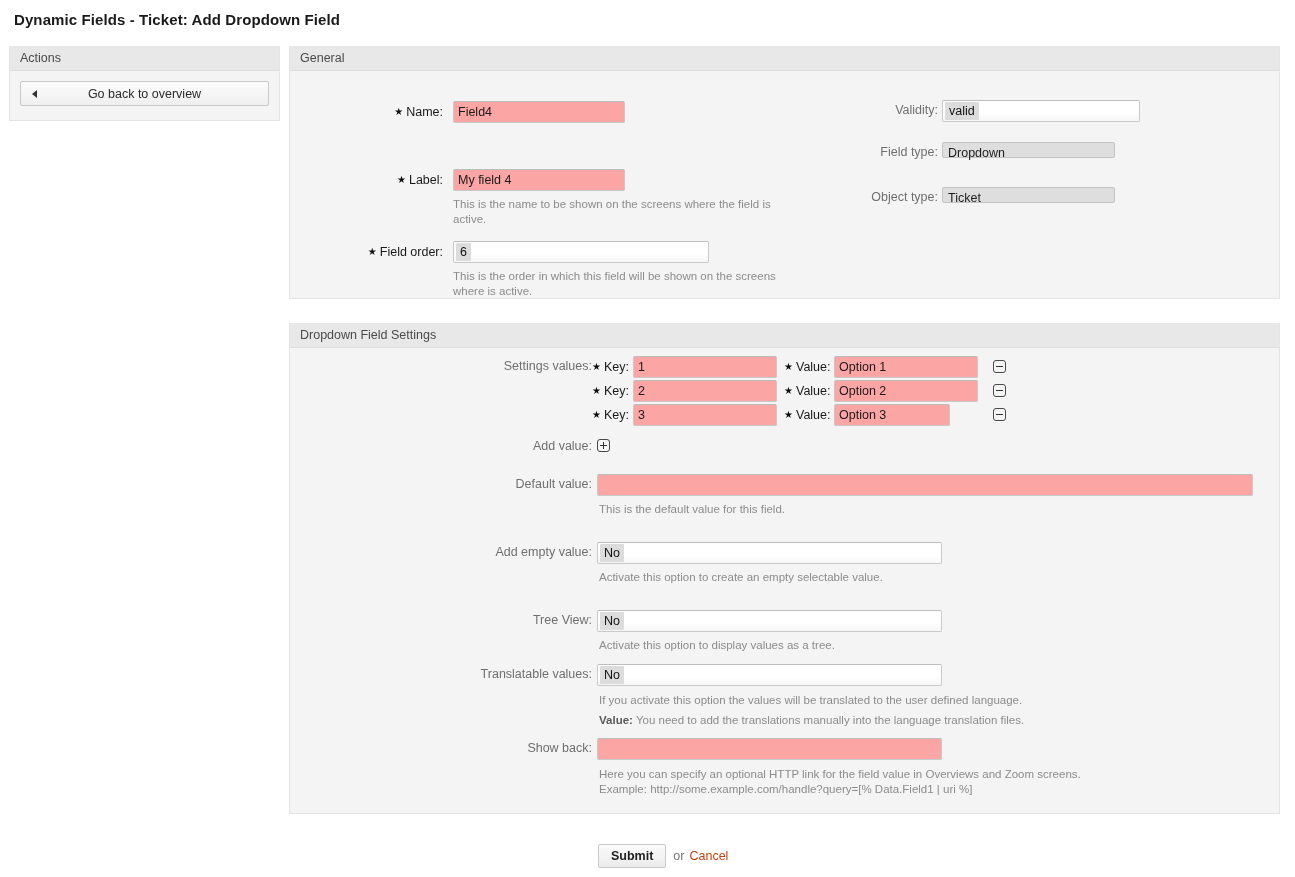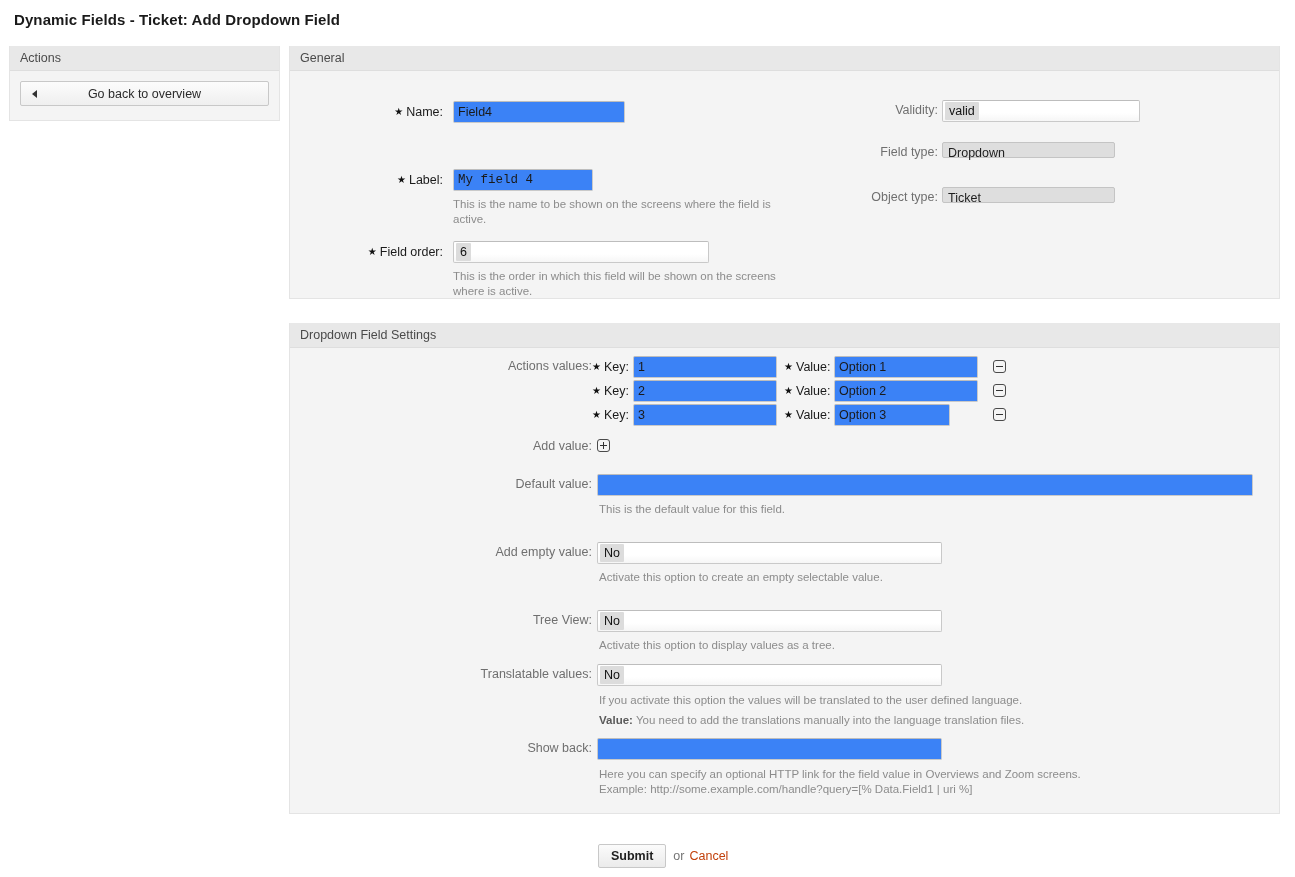--- a/index.html
+++ b/index.html
@@ -84,21 +84,21 @@
     position: absolute;
     font-size: 11.5px; color: #8c8c8c;
     line-height: 15px;
   }
   .hint b { color: #5a5a5a; font-weight: bold; }
 
   
   .txt {
     position: absolute;
     height: 22px;
-    background: #3b82f6;
+    background: #fca5a5;
     border: 1px solid #c9c9c9;
     border-top-color: #bdbdbd;
     border-radius: 2px;
     font-family: "Liberation Sans", sans-serif;
     font-size: 12.5px;
     color: #1a1a1a;
     padding: 0 4px;
     line-height: 20px;
     outline: none;
   }
@@ -192,21 +192,21 @@
       <div class="widget-body">
 
         <div class="lbl dark" style="left:60px; top:33px; width:93px;">
           <span class="star">★</span><span>Name:</span>
         </div>
         <input class="txt" style="left: 163px; top: 30px; width: 172px;" value="Field4">
 
         <div class="lbl dark" style="left:60px; top:101px; width:93px;">
           <span class="star">★</span><span>Label:</span>
         </div>
-        <input class="txt" style="left: 163px; top: 98px; width: 140px; font-family: Liberation Mono, monospace;" value="My field 4">
+        <input class="txt" style="left: 163px; top: 98px; width: 172px;" value="My field 4">
         <div class="hint" style="left:163px; top:126px; width:330px;">This is the name to be shown on the screens where the field is active.</div>
 
         <div class="lbl dark" style="left:55px; top:173px; width:98px;">
           <span class="star">★</span><span>Field order:</span>
         </div>
         <div class="sel" style="left:163px; top:170px; width:256px;">
           <span class="chip">6</span>
         </div>
         <div class="hint" style="left:163px; top:198px; width:330px;">This is the order in which this field will be shown on the screens where is active.</div>
 
@@ -221,21 +221,21 @@
         <div class="lbl" style="left:540px; top:119px; width:108px;">Object type:</div>
         <div class="dis" style="left:652px; top:116px; width:173px;">Ticket</div>
 
       </div>
     </div>
 
     <div class="widget" style="height:491px;">
       <div class="widget-header">Dropdown Field Settings</div>
       <div class="widget-body">
 
-        <div class="lbl" style="left:122px; top:11px; width:180px;">Actions values:</div>
+        <div class="lbl" style="left:122px; top:11px; width:180px;">Settings values:</div>
 
         <div class="lbl dark" style="left:302px; top:11px; width:37px;">
           <span class="star">★</span><span>Key:</span>
         </div>
         <input class="txt" style="left: 343px; top: 8px; width: 144px;" value="1">
         <div class="lbl dark" style="left:494px; top:11px; width:45px;">
           <span class="star">★</span><span>Value:</span>
         </div>
         <input class="txt" style="left: 544px; top: 8px; width: 144px;" value="Option 1">
         <div class="icon-box" style="left:703px; top:12px;"></div>

